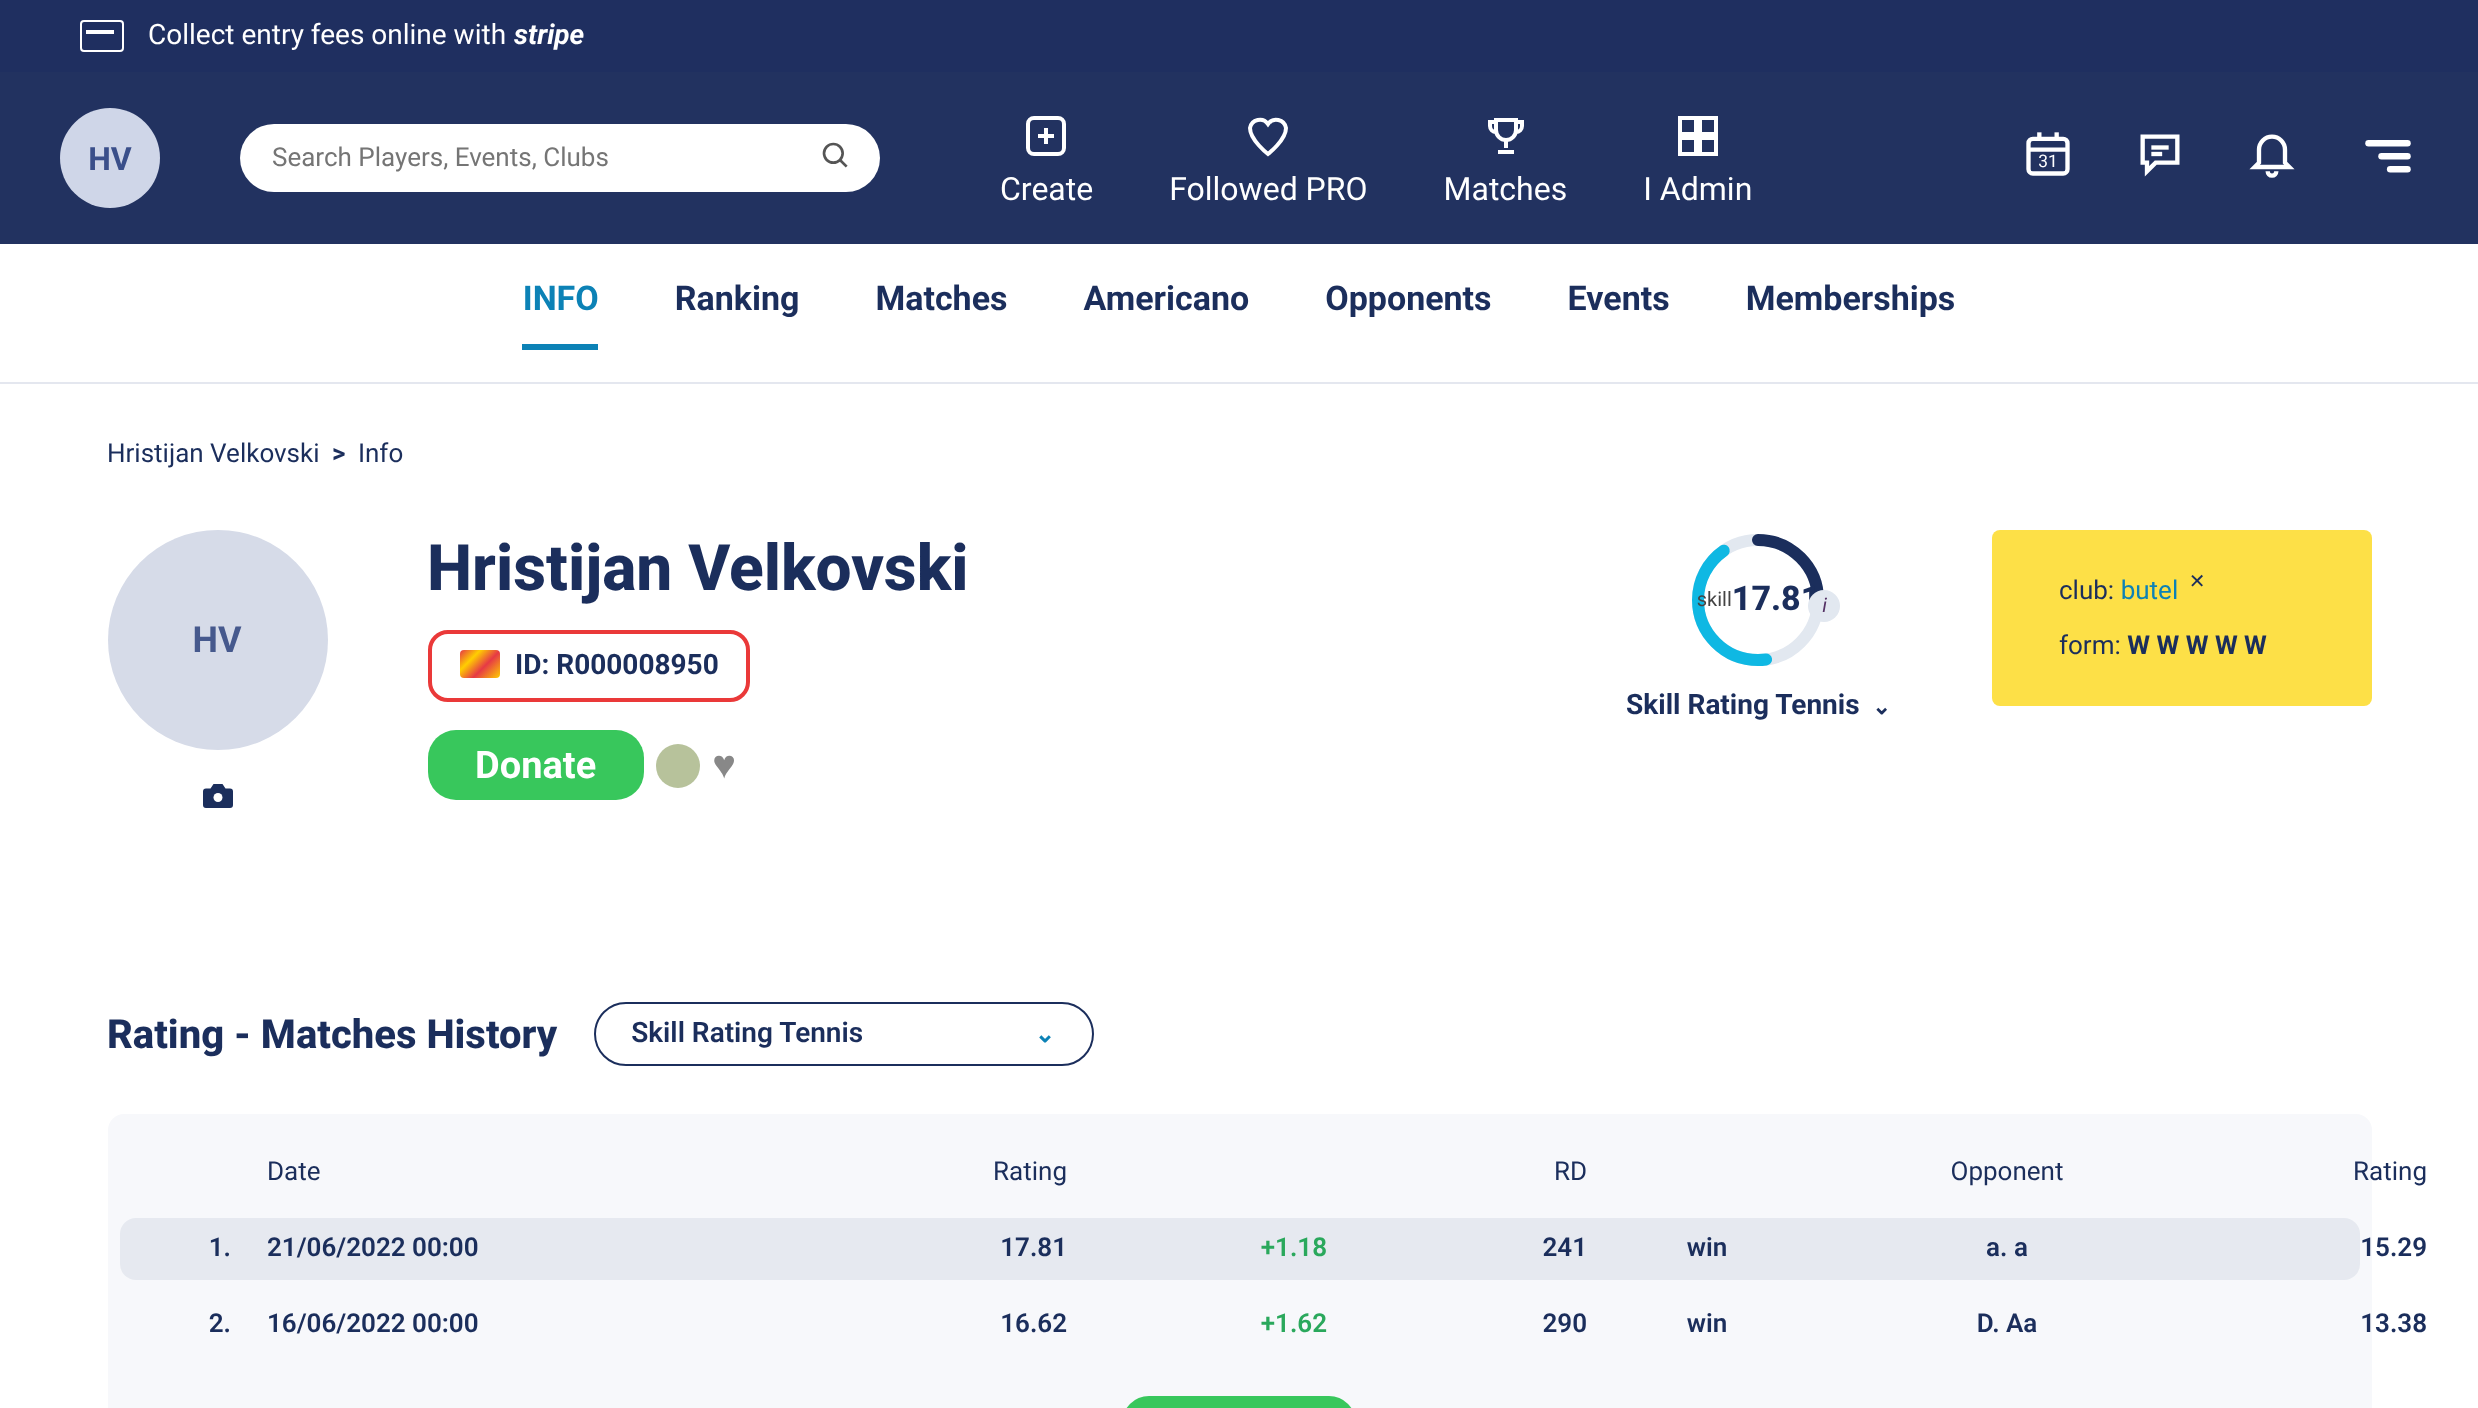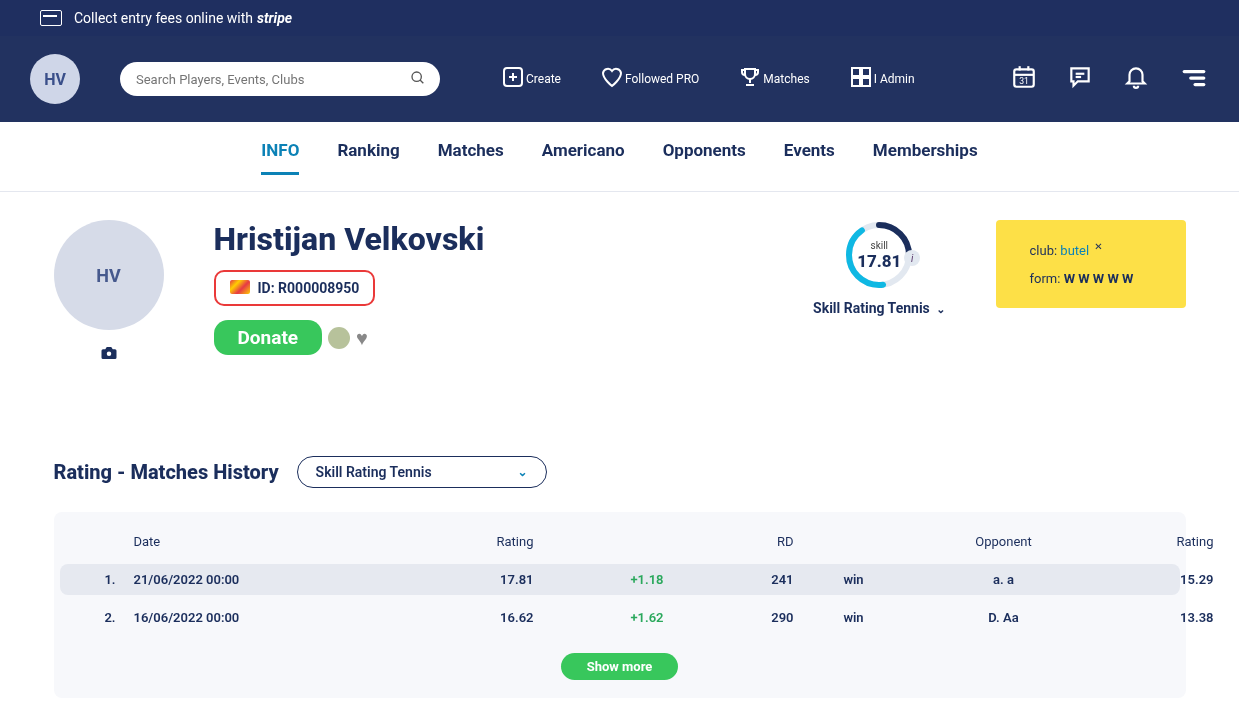--- a/index.html
+++ b/index.html
@@ -8,21 +8,21 @@
 .card-icon { width: 22px; height: 16px; border: 1.5px solid #fff; border-radius: 2px; margin-right: 12px; position: relative; }
 .card-icon::after { content: ''; position: absolute; top: 4px; left: 2px; width: 14px; height: 1.5px; background: #fff; }
 .stripe-text { font-style: italic; font-weight: 700; margin-left: 4px; }
 
 .header { background: #223260; display: flex; align-items: center; padding: 18px 30px; gap: 40px; }
 .avatar-circle { width: 50px; height: 50px; border-radius: 50%; background: #cfd6e8; color: #3a4f8a; display: flex; align-items: center; justify-content: center; font-weight: 700; font-size: 16px; }
 .search-wrap { position: relative; }
 .search-input { width: 320px; height: 34px; border-radius: 20px; border: none; padding: 0 40px 0 16px; font-size: 13px; color: #555; }
 .search-icon { position: absolute; right: 14px; top: 8px; color: #555; }
 .header-actions { display: flex; gap: 38px; align-items: center; margin-left: 20px; }
-.action-item { display: flex; flex-direction: row; align-items: center; color: #fff; font-size: 12px; cursor: pointer; }
+.action-item { display: flex; flex-direction: column; align-items: center; color: #fff; font-size: 16px; cursor: pointer; }
 .action-item .icon { width: 26px; height: 26px; display: flex; align-items: center; justify-content: center; margin-bottom: 4px; }
 .right-icons { margin-left: auto; display: flex; gap: 30px; align-items: center; color: #fff; }
 .right-icons > * { cursor: pointer; }
 
 .tabs-row { display: flex; justify-content: center; gap: 38px; padding: 18px 0 16px; border-bottom: 1px solid #e4e7ef; font-weight: 700; font-size: 17px; color: #1b2e5c; }
 .tabs-row > div { cursor: pointer; padding-bottom: 12px; }
 .tabs-row > .active { color: #0c82b6; border-bottom: 3px solid #0c82b6; }
 
 .content { max-width: 1180px; margin: 0 auto; padding: 28px 24px; }
 .breadcrumb { font-size: 13px; color: #1b2e5c; margin-bottom: 30px; }
@@ -39,21 +39,21 @@
 .flag { width: 20px; height: 14px; background: linear-gradient(135deg, #e63946 0%, #ffce00 30%, #e63946 60%, #ffce00 100%); border-radius: 2px; }
 .id-text { font-weight: 700; font-size: 14px; color: #1b2e5c; }
 .donate-row { display: flex; align-items: center; gap: 6px; margin-top: 14px; }
 .donate-btn { background: #38c75c; color: #fff; border: none; border-radius: 14px; padding: 6px 24px; font-weight: 700; font-size: 19px; cursor: pointer; }
 .ball-icon { width: 22px; height: 22px; border-radius: 50%; background: #b7c29b; cursor: pointer; }
 .heart-icon { color: #888; cursor: pointer; font-size: 20px; }
 
 .skill-col { margin-left: auto; display: flex; flex-direction: column; align-items: center; }
 .skill-ring { position: relative; width: 70px; height: 70px; }
 .skill-ring svg { transform: rotate(-90deg); }
-.skill-center { position: absolute; top: 0; left: 0; width: 100%; height: 100%; display: flex; flex-direction: column; align-items: center; justify-content: center; }
+.skill-center { position: absolute; top: 0; left: 0; width: 100%; height: 100%; display: flex; flex-direction: row; align-items: center; justify-content: center; }
 .skill-label { font-size: 10px; color: #444; }
 .skill-value { font-size: 17px; font-weight: 800; color: #1b2e5c; }
 .info-dot { position: absolute; right: -6px; top: 30px; width: 16px; height: 16px; border-radius: 50%; background: #e2e8f0; color: #536; font-size: 10px; display: flex; align-items: center; justify-content: center; font-style: italic; cursor: pointer; }
 .skill-caption { font-size: 14px; font-weight: 700; color: #1b2e5c; margin-top: 10px; cursor: pointer; }
 .chev-small { font-size: 11px; margin-left: 3px; }
 
 .info-card { background: #fde047; border-radius: 4px; padding: 16px 34px; font-size: 13px; color: #1b2e5c; min-width: 190px; line-height: 2.1; }
 .info-card .club-link { color: #0c82b6; cursor: pointer; }
 .form-wrap { font-weight: 700; }
 .close-x { font-size: 10px; vertical-align: super; cursor: pointer; margin-left: 2px; color: #1b2e5c; }
@@ -170,20 +170,25 @@
   <div class="active">INFO</div>
   <div>Ranking</div>
   <div>Matches</div>
   <div>Americano</div>
   <div>Opponents</div>
   <div>Events</div>
   <div>Memberships</div>
 </div>
 
 <div class="content">
+  <div class="breadcrumb">
+    <span class="link">Hristijan Velkovski</span>
+    <span class="sep">&gt;</span>
+    <span>Info</span>
+  </div>
 
   <div class="profile-row">
     <div class="profile-avatar-col">
       <div class="big-avatar">HV</div>
       <span class="camera-dot"><svg width="20" height="18" viewBox="0 0 24 24" fill="currentColor">
             <path d="M4 7h3l2-3h6l2 3h3a2 2 0 0 1 2 2v9a2 2 0 0 1-2 2H4a2 2 0 0 1-2-2V9a2 2 0 0 1 2-2z"></path>
             <circle cx="12" cy="13" r="3" fill="#fff"></circle>
           </svg></span>
     </div>
     <div class="profile-main">

